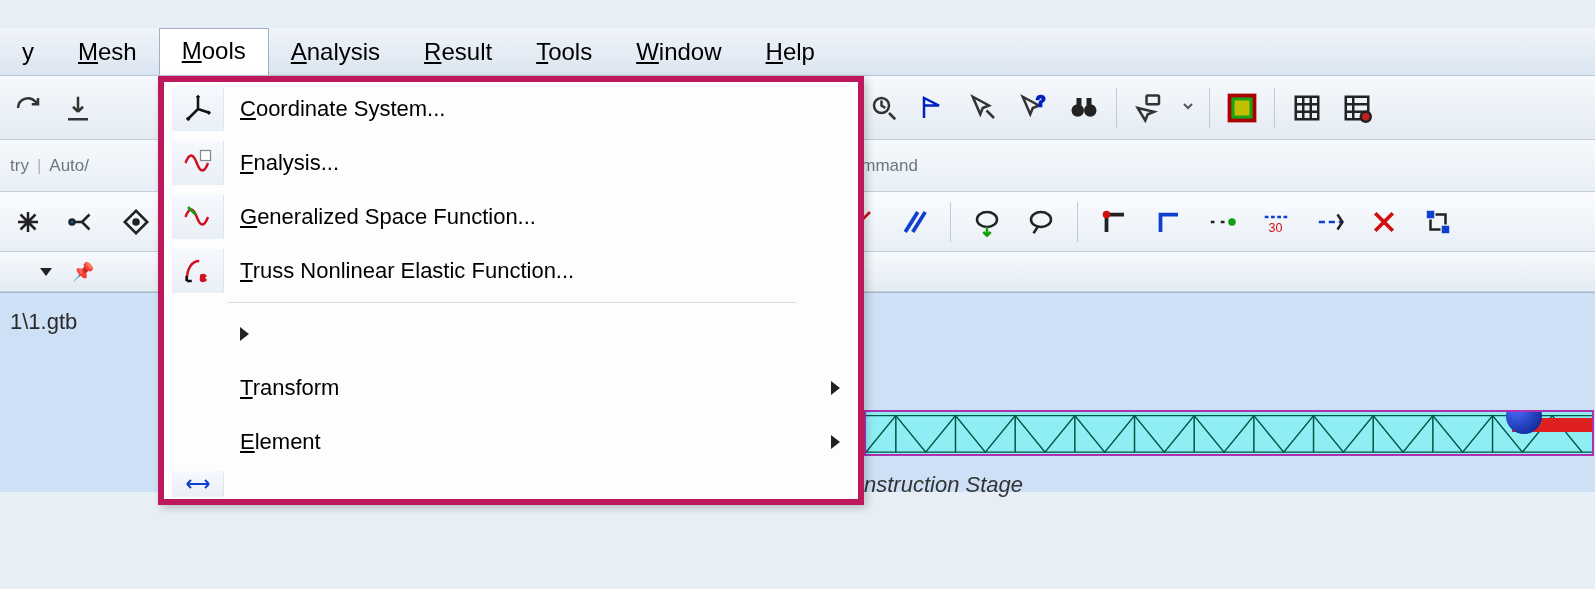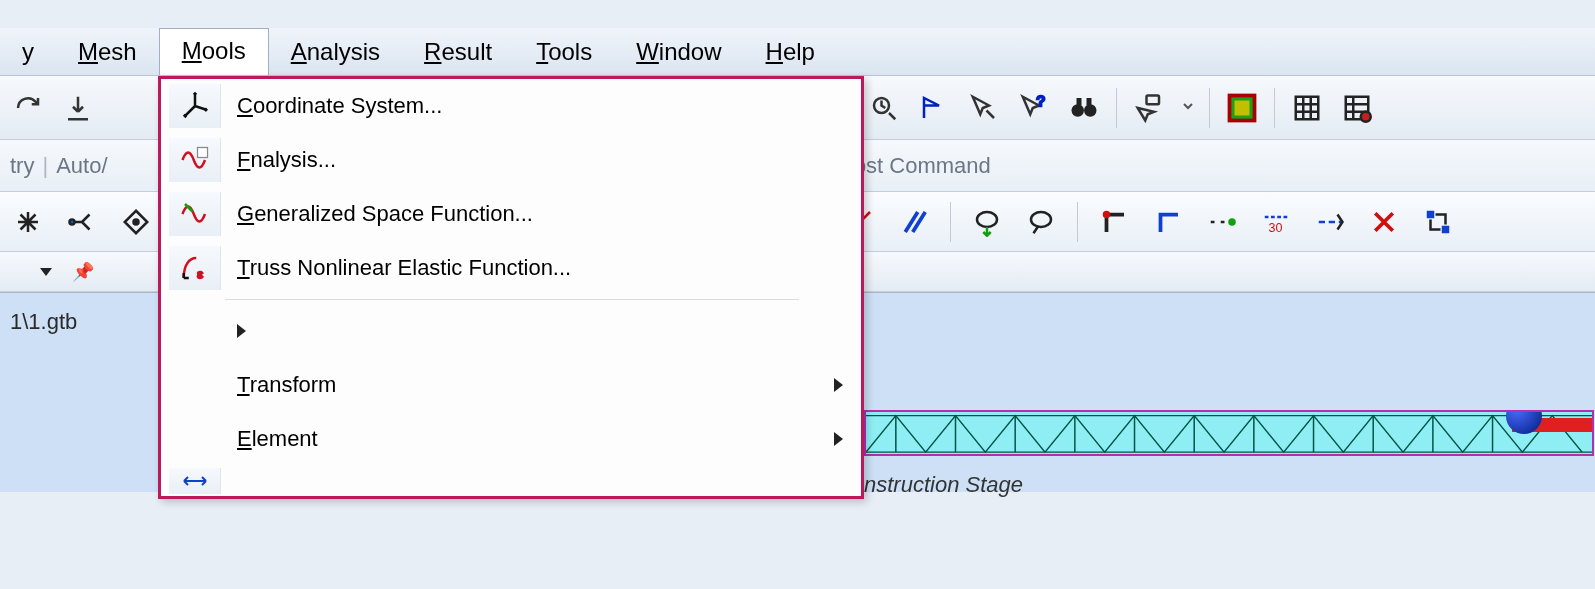--- a/index.html
+++ b/index.html
@@ -58,21 +58,21 @@
   }
   .tool-btn.selected {
     border: 1px solid #4aa3e8;
     background: #eaf5ff;
   }
   .vsep {
     width: 1px; height: 40px; background: #c0cad8; margin: 0 4px;
   }
   .tab-label {
     color: #6d7684;
-    font-size: 22px;
+    font-size: 17px;
     padding: 0 4px;
     text-align: center;
   }
   .tab-area {
     display:flex;align-items:center;height:52px;background:linear-gradient(#f6f9fd,#e8eff6);border-bottom:1px solid #c2cedc;padding-left:6px;
   }
 
   
   .toolbar2 {
     display: flex; align-items: center; height: 60px;
@@ -102,21 +102,21 @@
     color: #2a2a2a;
   }
 
   
   .dropdown {
     position: absolute;
     left: 158px;
     top: 76px;
     width: 706px;
     background: #fdfdfd;
-    border: 3px solid #be185d;
+    border: 6px solid #be185d;
     box-shadow: 3px 3px 8px rgba(0,0,0,0.2);
     z-index: 40;
     font-size: 22px;
   }
   .dropdown .row {
     display:flex;align-items:center;
     height: 54px;
     padding: 0 18px 0 8px;
   }
   .dropdown .icon-cell {

